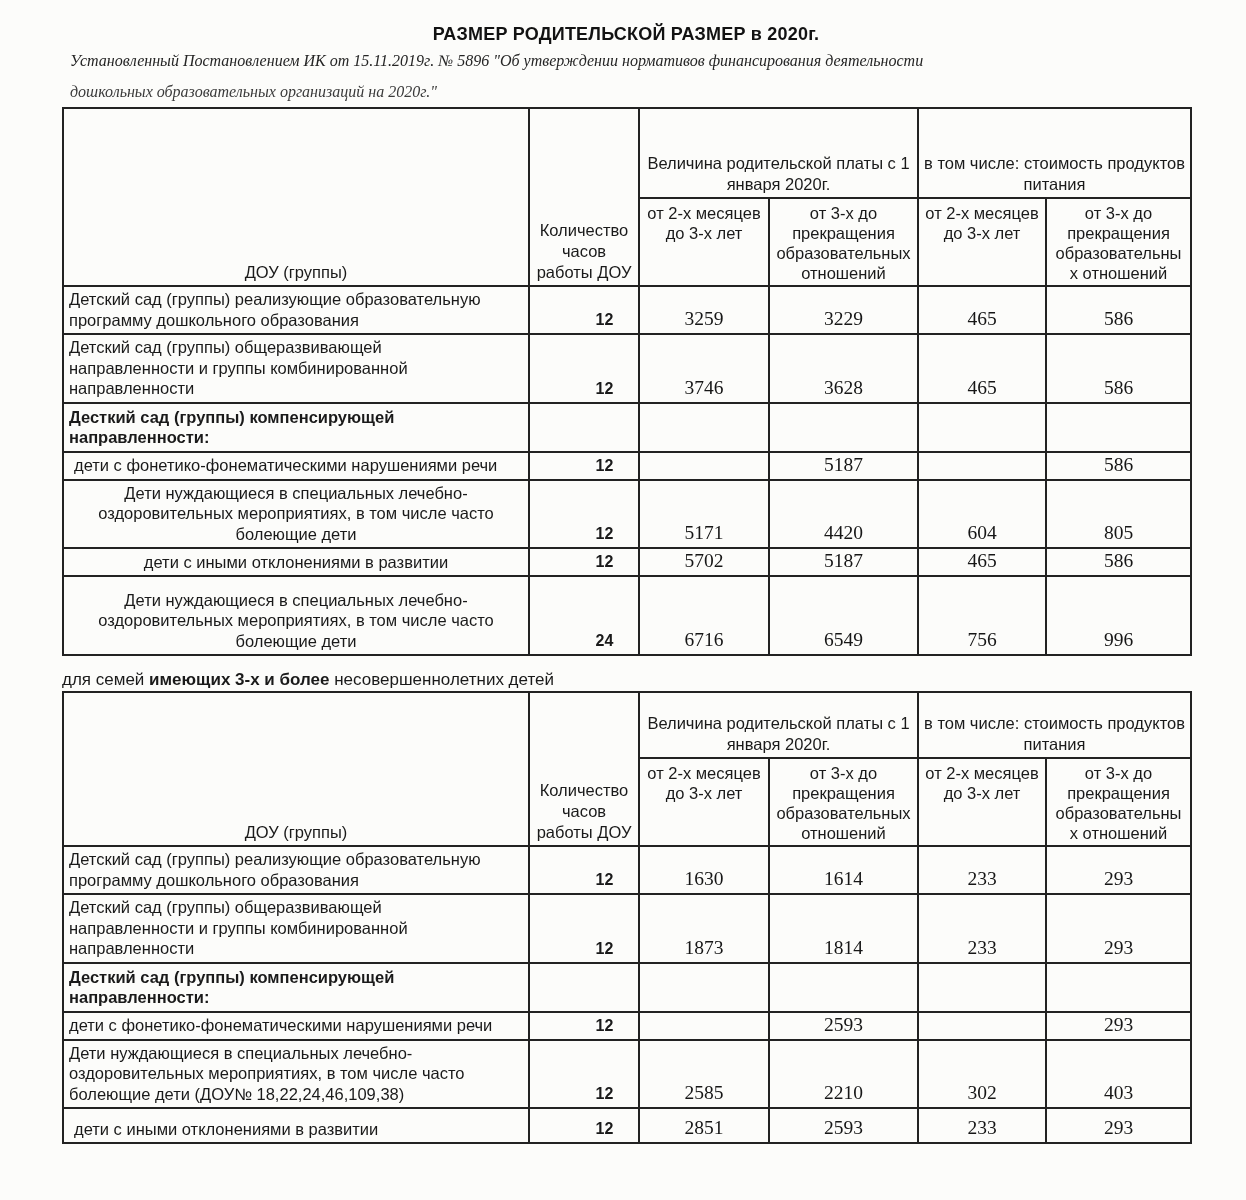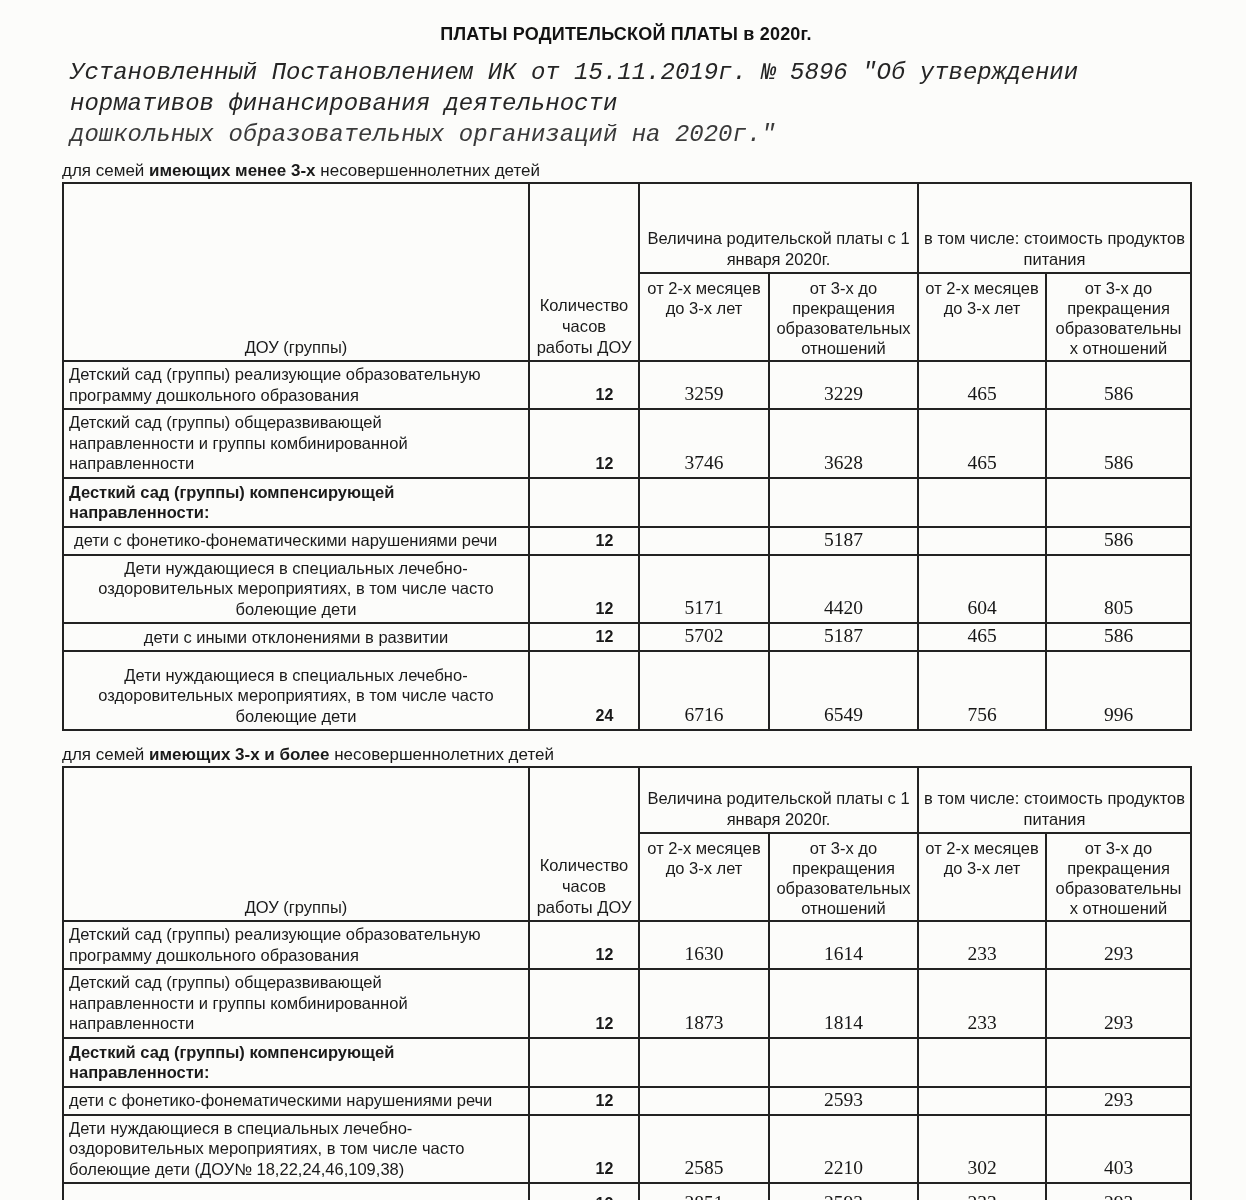--- a/index.html
+++ b/index.html
@@ -19,25 +19,24 @@
     padding: 24px 56px 0 62px;
   }
   .title {
     text-align: center;
     font-weight: bold;
     font-size: 18px;
     letter-spacing: 0.2px;
     color: #121212;
   }
   .subtitle {
-    margin-top: 12px;
     padding-left: 8px;
-    font-family: Liberation Mono, monospace;
+    font-family: Liberation Serif, serif;
     font-style: italic;
-    font-size: 24px;
+    font-size: 16px;
     line-height: 31px;
     color: #252525;
   }
   .subtitle .line2 { color: #3a3a3a; }
   .caption {
     font-size: 17px;
     margin: 11px 0 1px 0;
   }
   .caption .b { font-weight: bold; }
   table.fees {
@@ -107,28 +106,27 @@
   .t2 tr.r4 { height: 26px; }
   .t2 tr.r5 { height: 64px; }
   .t2 tr.r6 { height: 35px; }
   .caption2 { margin-top: 14px; }
 </style>
 </head>
 <body>
 
 <div class="page">
 
-  <div class="title">ПЛАТЫ РОДИТЕЛЬСКОЙ ПЛАТЫ в 2020г.</div>
+  <div class="title">РАЗМЕР РОДИТЕЛЬСКОЙ РАЗМЕР в 2020г.</div>
 
   <div class="subtitle">
     <div class="line1">Установленный  Постановлением ИК от 15.11.2019г. № 5896 "Об утверждении нормативов финансирования деятельности</div>
     <div class="line2">дошкольных образовательных организаций на 2020г."</div>
   </div>
 
-  <div class="caption"><span>для семей </span><span class="b">имеющих менее 3-х</span><span> несовершеннолетних детей</span></div>
 
   <table class="fees t1">
     <colgroup>
       <col style="width:466px">
         <col style="width:110px">
         <col style="width:130px">
         <col style="width:149px">
         <col style="width:128px">
         <col style="width:145px">
     </colgroup>

